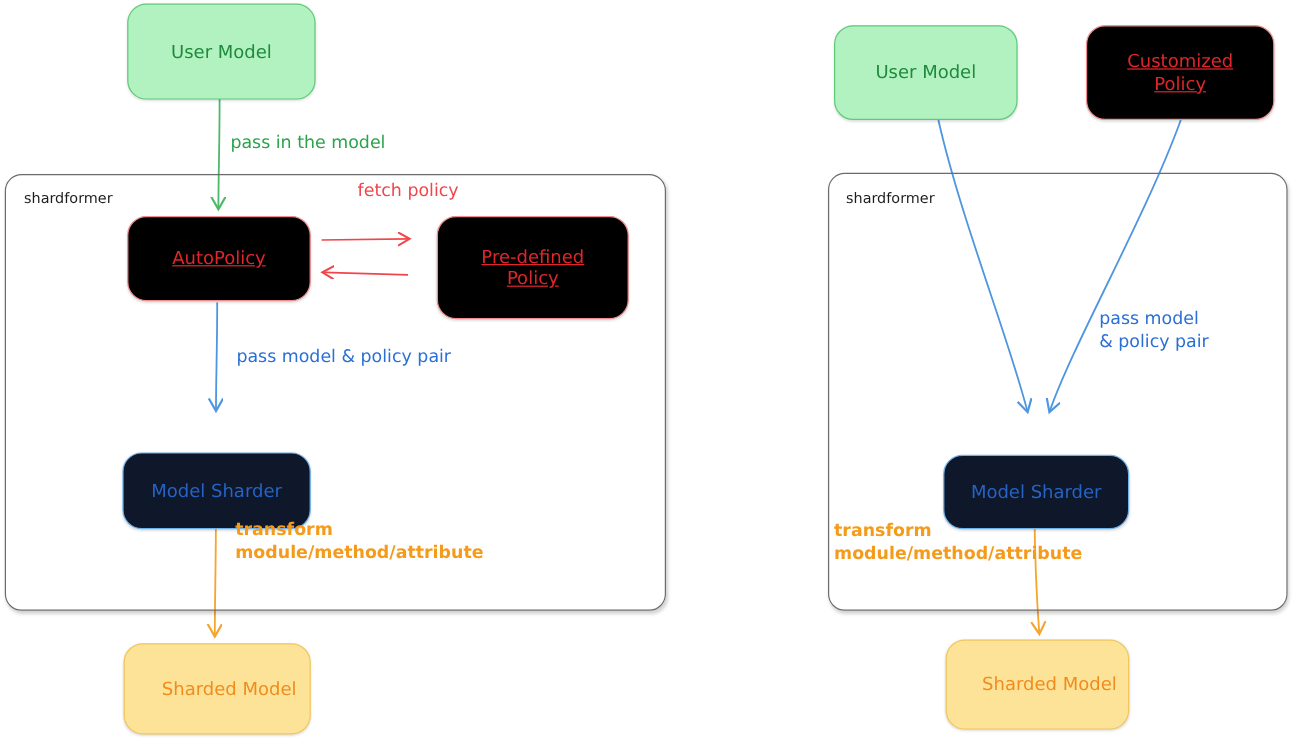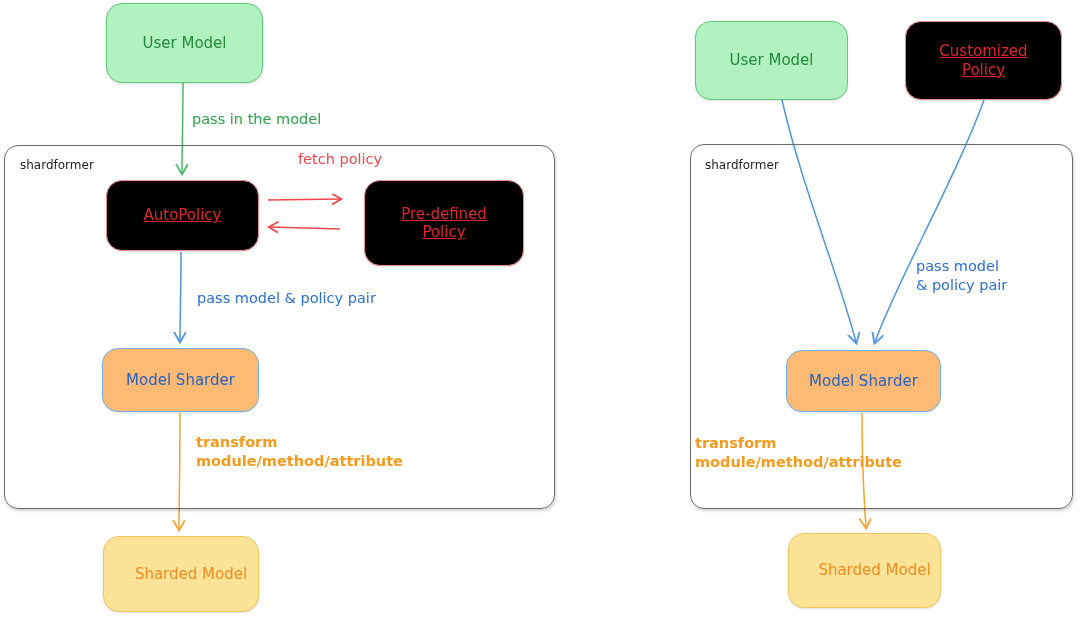--- a/index.html
+++ b/index.html
@@ -16,21 +16,21 @@
     display:flex;align-items:center;justify-content:center;text-align:center;
     border-radius:16px;border:1.5px solid;
     font-family:"DejaVu Sans", sans-serif;
     line-height:1.22;
     box-shadow:0 1px 2px rgba(0,0,0,0.13);
   }
   .node span{display:block;}
 
   .n-green{background:#b2f2c0;border-color:#5fc97a;color:#1f8a3b;}
   .n-red{background:#000000;border-color:#f08d90;color:#e0262b;text-decoration:underline;}
-  .n-blue{background:#fdba74;border-color:#6fb2ea;color:#2563c4;}
+  .n-blue{background:#0f172a;border-color:#6fb2ea;color:#2563c4;margin-top:29px;}
   .n-yellow{background:#fde398;border-color:#f2c65a;color:#f08c1e;padding-left:20px;}
 
   .group{
     position:absolute;box-sizing:border-box;
     border:1.4px solid #6b6b6b;border-radius:14px;background:transparent;
     box-shadow:1px 2px 3px rgba(0,0,0,0.18);
   }
   .group-label{
     position:absolute;color:#1d1d1d;font-size:12px;
     font-family:"DejaVu Sans", sans-serif;white-space:nowrap;

